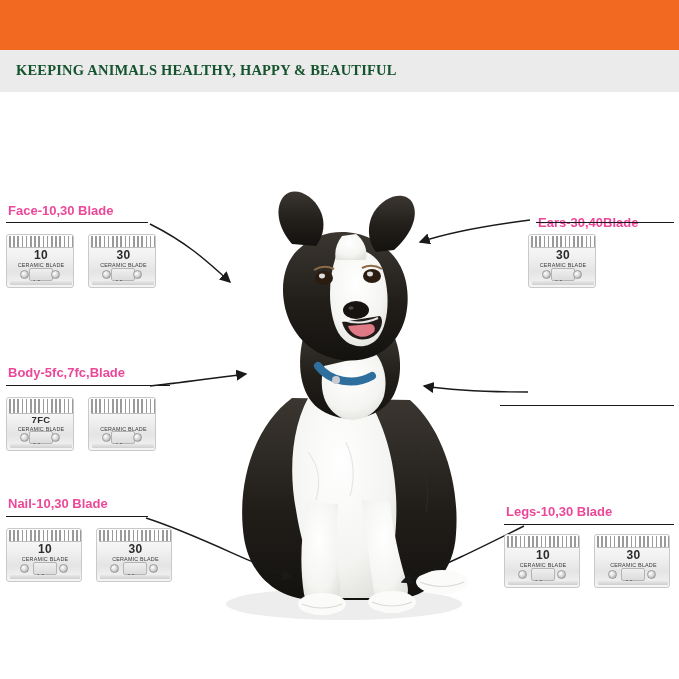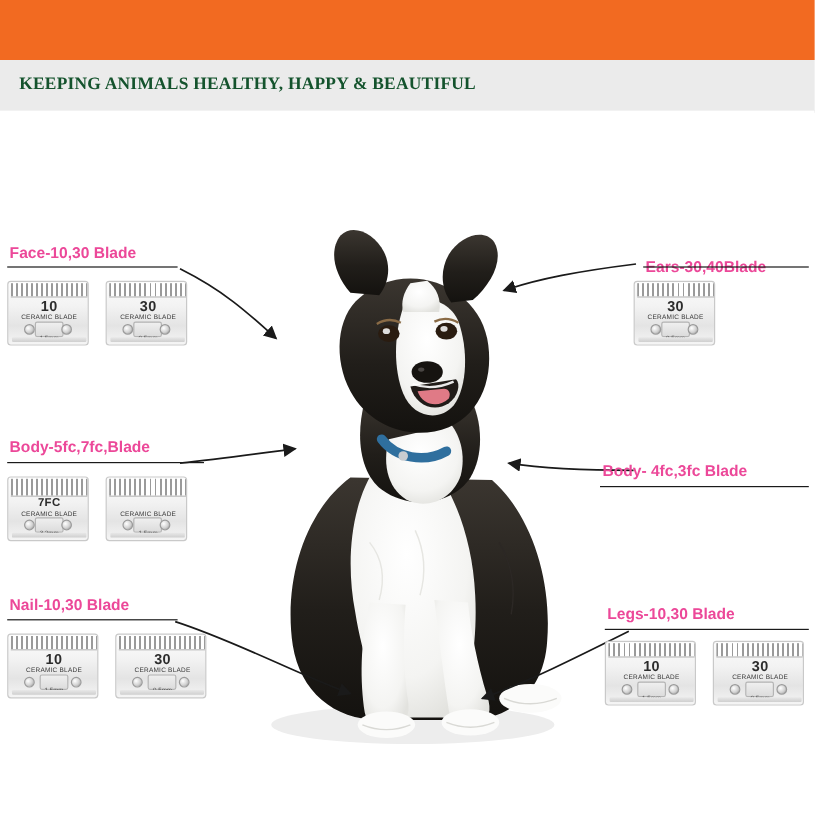--- a/index.html
+++ b/index.html
@@ -291,21 +291,20 @@
 
     <div class="label" style="left:8px; top:111px;">Face-10,30 Blade</div>
     <div class="label-rule" style="left:6px; top:130px; width:142px;"></div>
 
     <div class="label" style="left:538px; top:111px;margin-top:12px;">Ears-30,40Blade</div>
     <div class="label-rule" style="left:536px; top:130px; width:138px;"></div>
 
     <div class="label" style="left:8px; top:273px;">Body-5fc,7fc,Blade</div>
     <div class="label-rule" style="left:6px; top:293px; width:164px;"></div>
 
-    <div class="label" style="left:502px; top:293px;">Body- 4fc,3fc Blade</div>
     <div class="label-rule" style="left:500px; top:313px; width:174px;"></div>
 
     <div class="label" style="left:8px; top:404px;">Nail-10,30 Blade</div>
     <div class="label-rule" style="left:6px; top:424px; width:142px;"></div>
 
     <div class="label" style="left:506px; top:412px;">Legs-10,30 Blade</div>
     <div class="label-rule" style="left:504px; top:432px; width:170px;"></div>
 
     <div class="blade-group" style="left:6px; top:142px;">
       <div class="blade">

